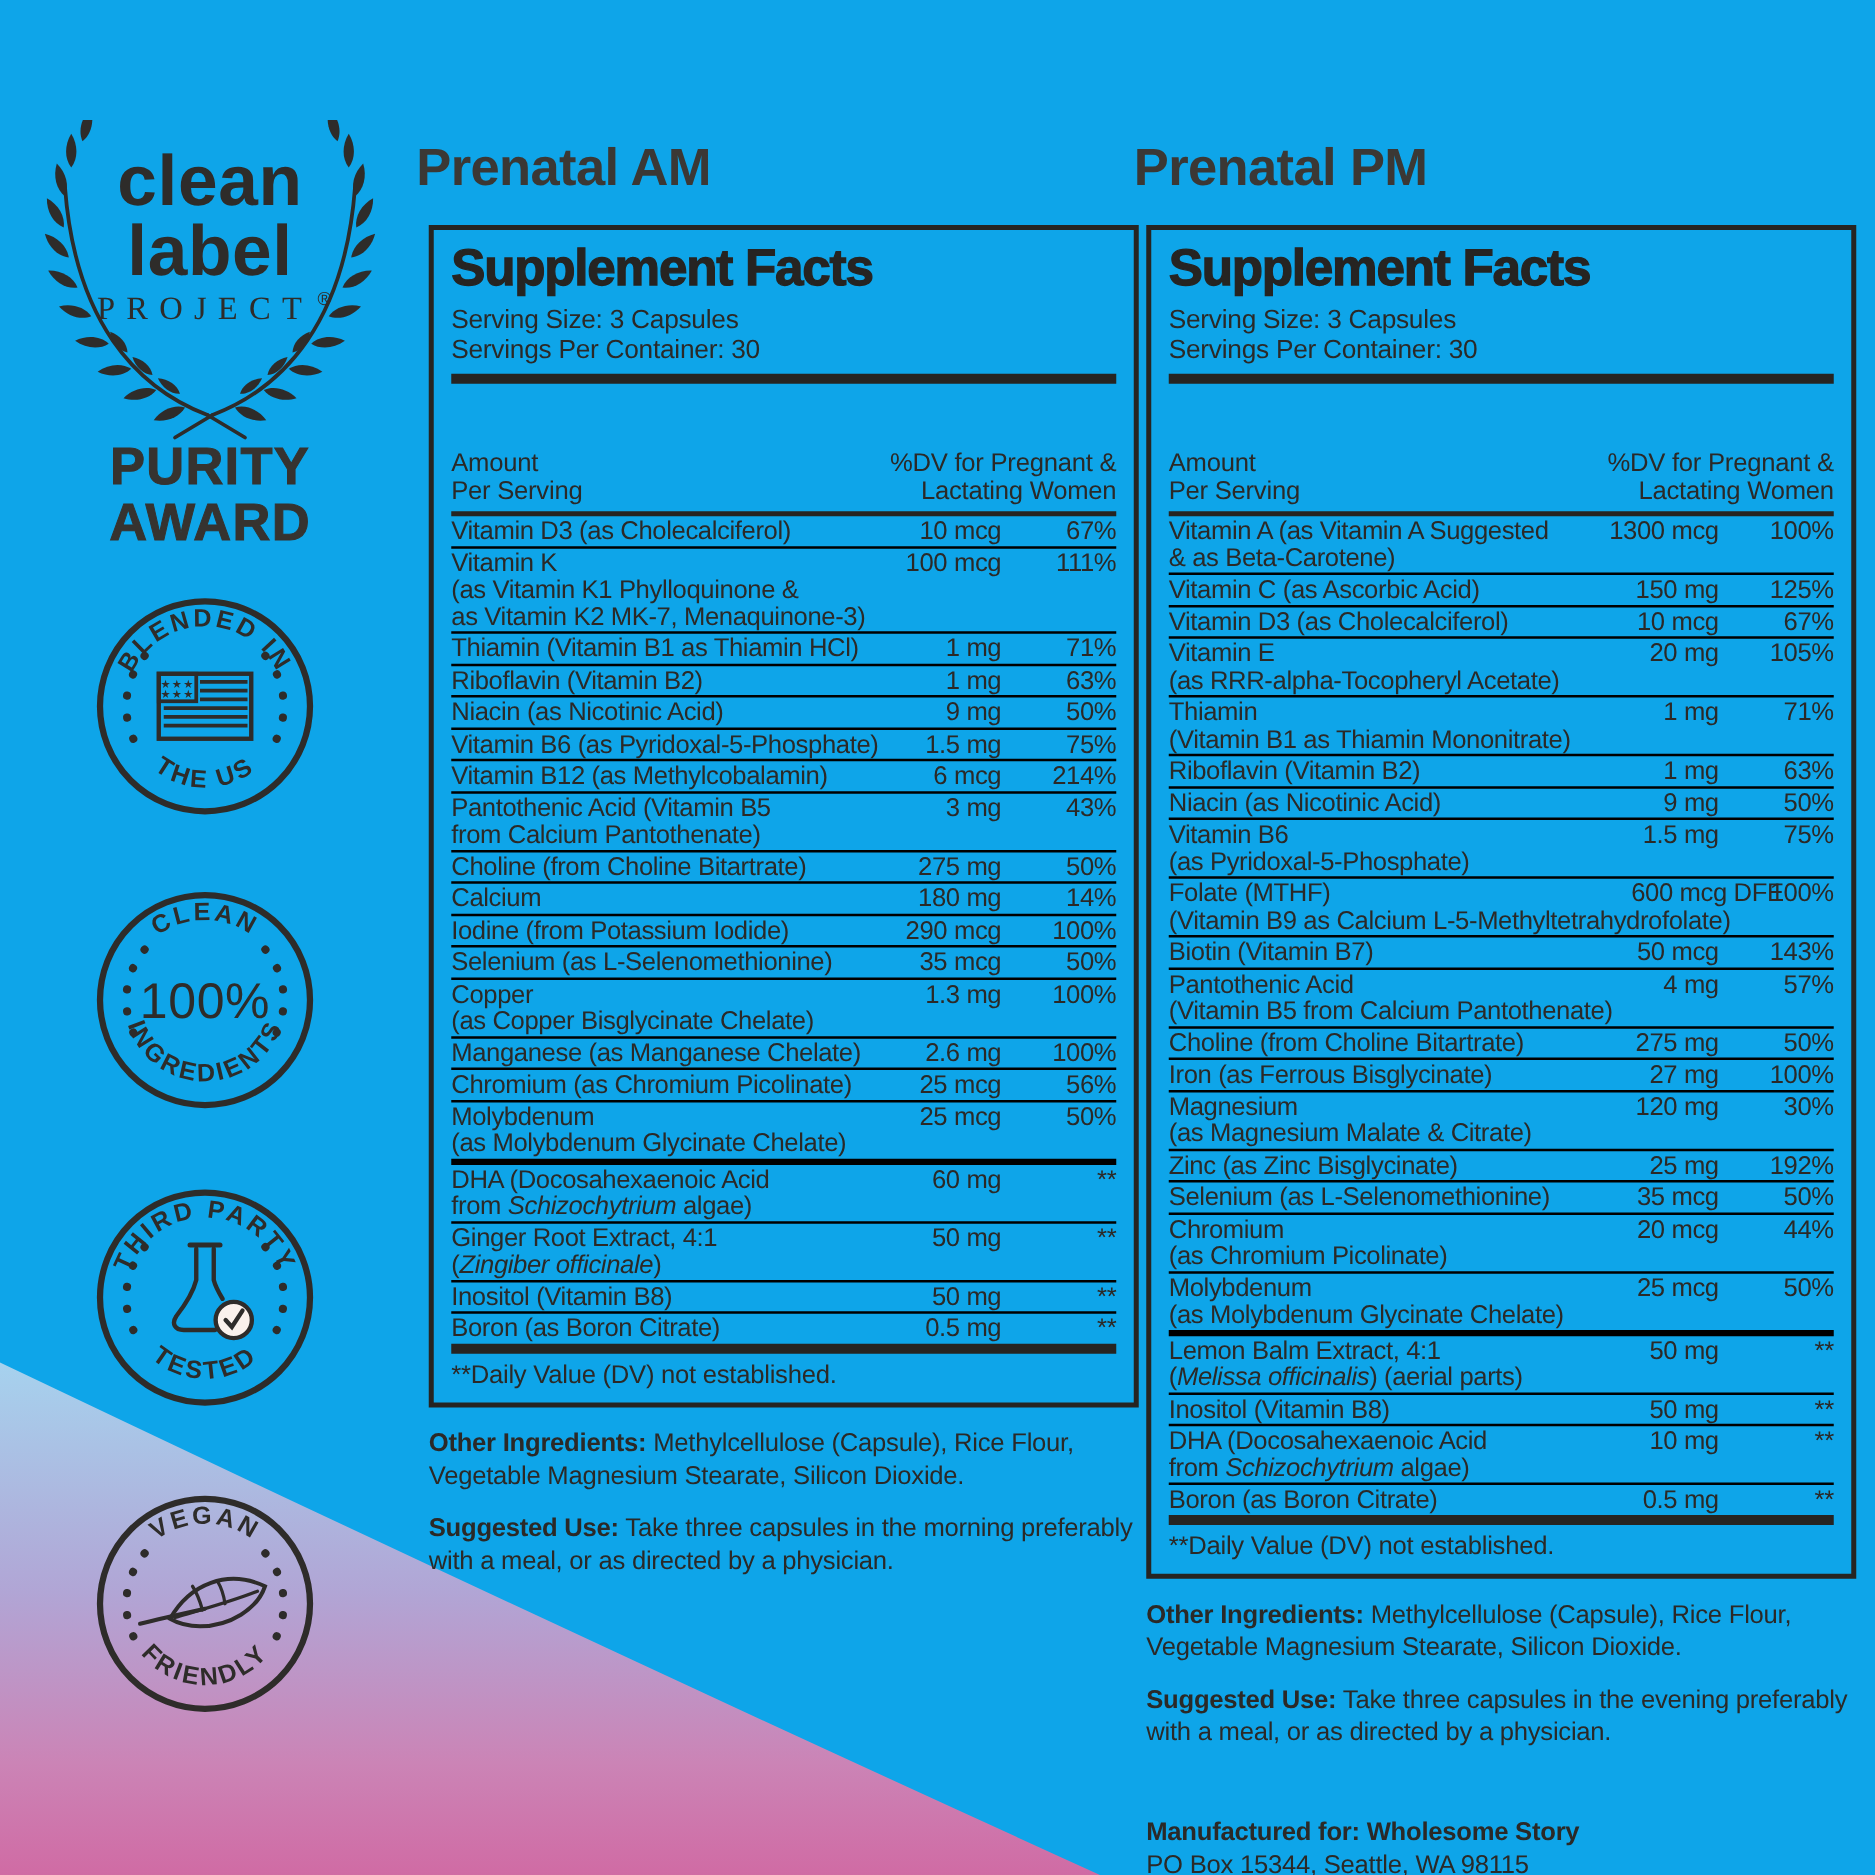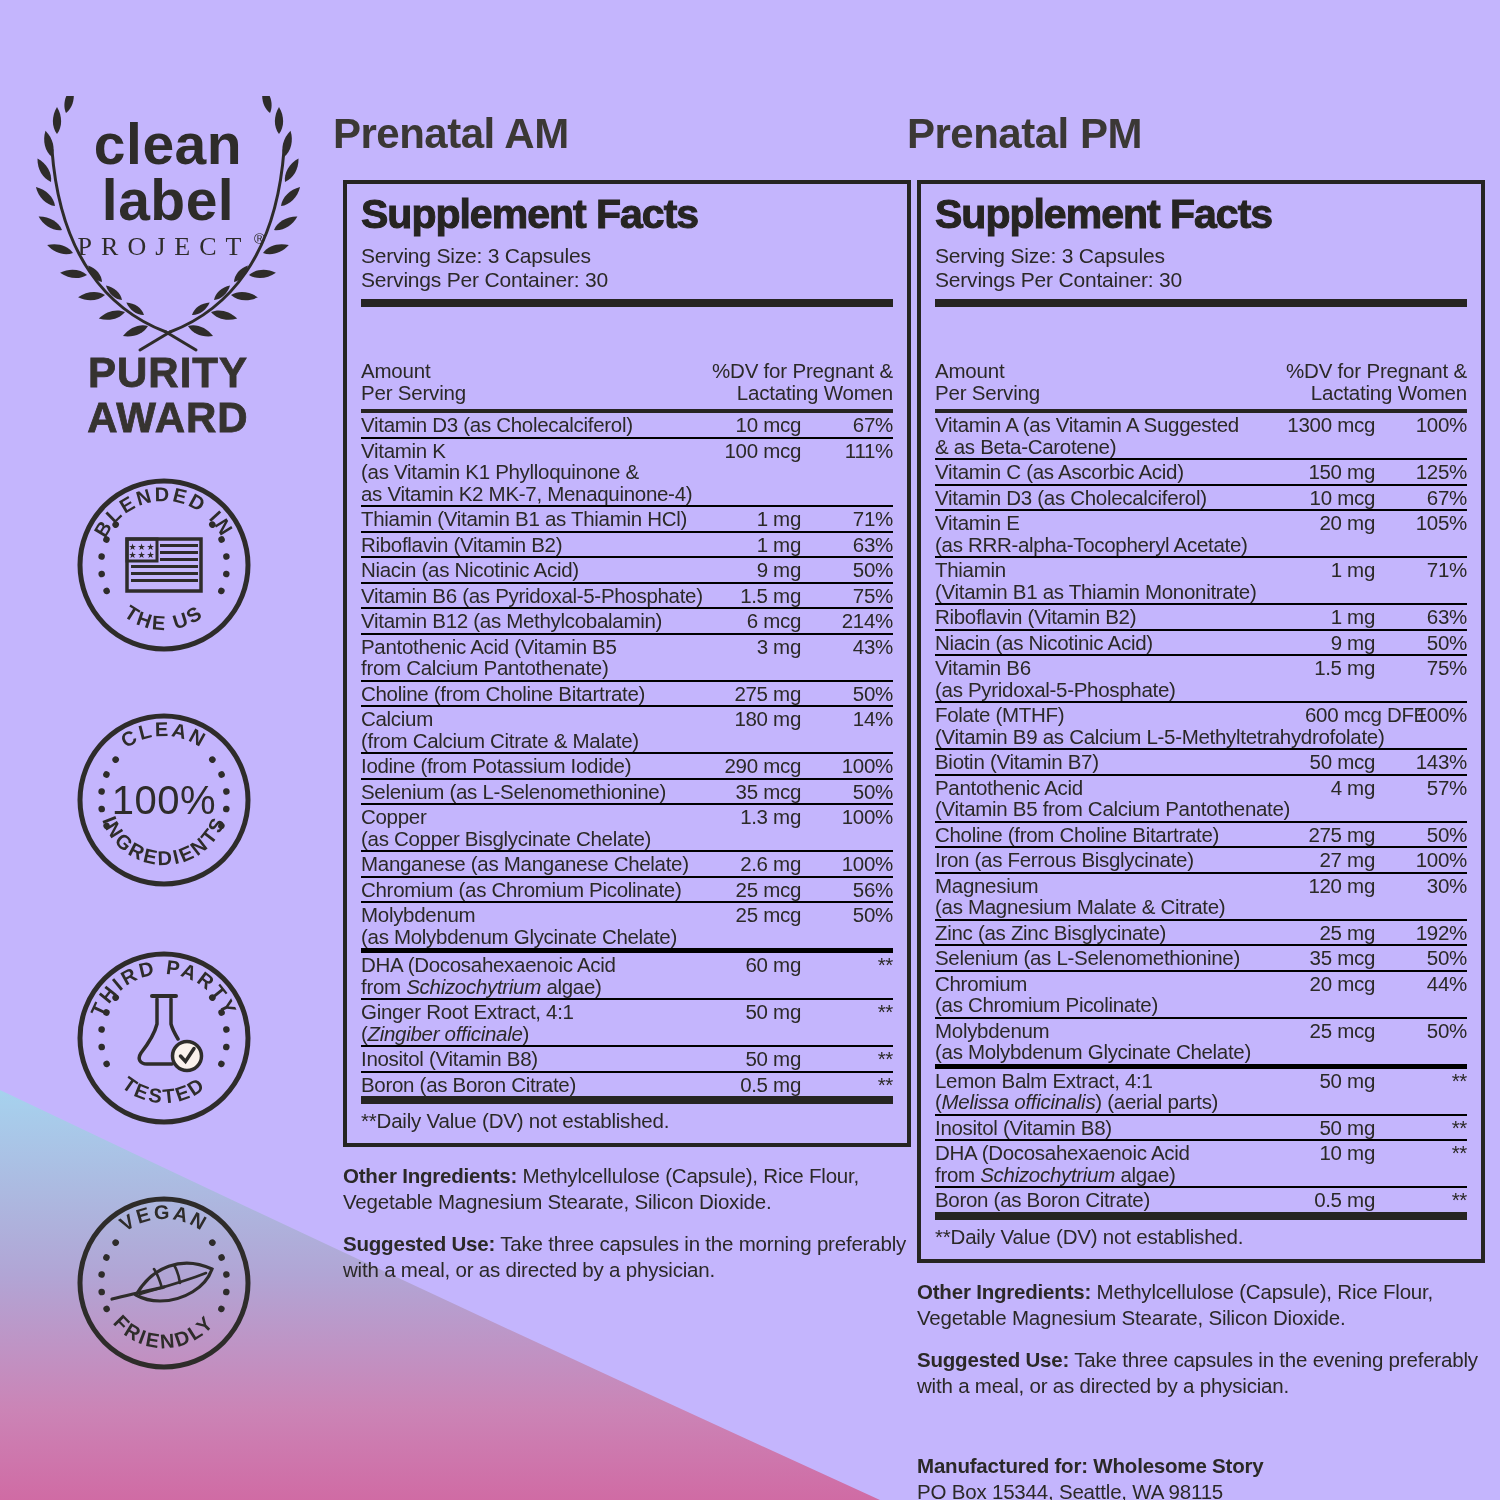--- a/index.html
+++ b/index.html
@@ -1,18 +1,18 @@
 <!DOCTYPE html>
 <html><head>
 <meta charset="utf-8">
 <style>
   html,body{margin:0;padding:0;}
   .canvas{
     position:relative;width:1500px;height:1500px;overflow:hidden;
-    background:#c4b5fd;color:#2B2927;
+    background:#0ea5e9;color:#2B2927;
     font-family:"Liberation Sans","DejaVu Sans",sans-serif;
   }
   .corner-grad{position:absolute;left:0;top:0;z-index:0;}
   .content{position:absolute;left:0;top:0;width:1500px;height:1500px;z-index:1;}
 
   
   .logo-svg{position:absolute;left:22px;top:96px;}
   .award{
     position:absolute;left:22px;top:350px;width:292px;text-align:center;
     font-size:42px;line-height:45px;font-weight:700;letter-spacing:1px;color:#363330;
@@ -208,21 +208,21 @@
               <div>
                 <div class="line">Vitamin D3 (as Cholecalciferol)</div>
               </div>
               <span class="amt">10 mcg</span>
               <span class="dvv">67%</span>
             </div>
             <div class="row">
               <div>
                 <div class="line">Vitamin K</div>
                 <div class="line">(as Vitamin K1 Phylloquinone &amp;</div>
-                <div class="line">as Vitamin K2 MK-7, Menaquinone-4)</div>
+                <div class="line">as Vitamin K2 MK-7, Menaquinone-3)</div>
               </div>
               <span class="amt">100 mcg</span>
               <span class="dvv">111%</span>
             </div>
             <div class="row">
               <div>
                 <div class="line">Thiamin (Vitamin B1 as Thiamin HCl)</div>
               </div>
               <span class="amt">1 mg</span>
               <span class="dvv">71%</span>
@@ -266,21 +266,20 @@
             <div class="row">
               <div>
                 <div class="line">Choline (from Choline Bitartrate)</div>
               </div>
               <span class="amt">275 mg</span>
               <span class="dvv">50%</span>
             </div>
             <div class="row">
               <div>
                 <div class="line">Calcium</div>
-                <div class="line">(from Calcium Citrate &amp; Malate)</div>
               </div>
               <span class="amt">180 mg</span>
               <span class="dvv">14%</span>
             </div>
             <div class="row">
               <div>
                 <div class="line">Iodine (from Potassium Iodide)</div>
               </div>
               <span class="amt">290 mcg</span>
               <span class="dvv">100%</span>

